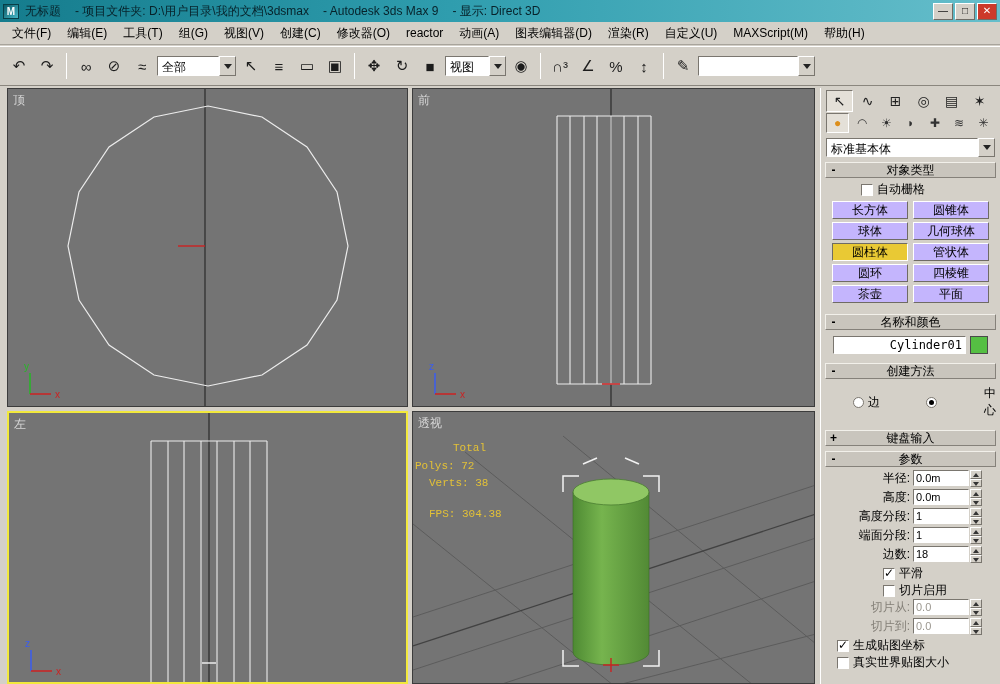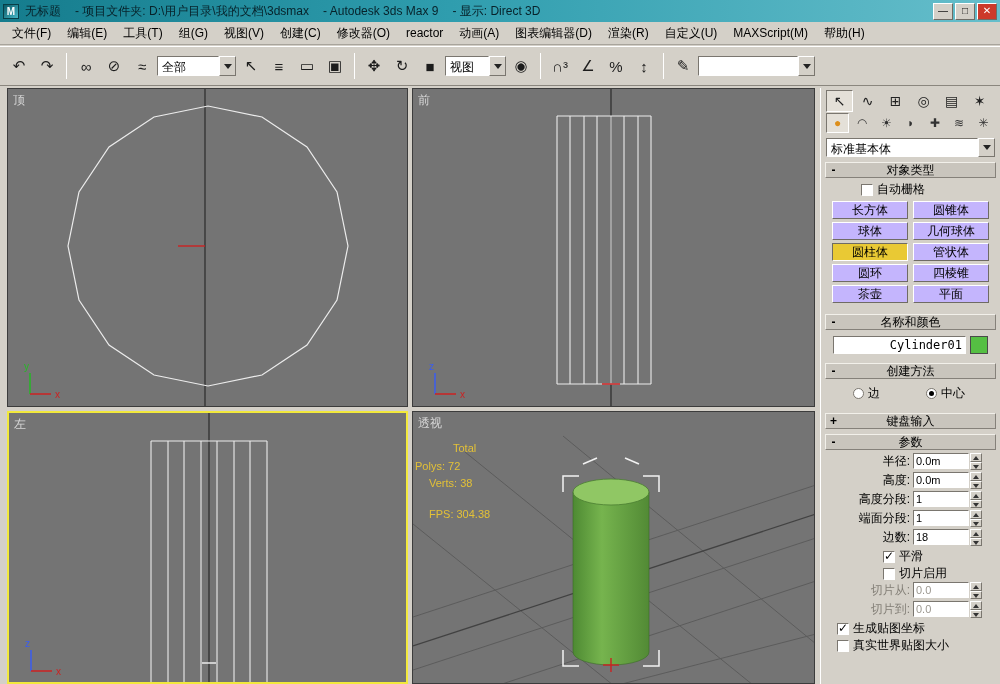--- a/index.html
+++ b/index.html
@@ -44,21 +44,21 @@
   
   .viewports { position:absolute; left:7px; top:88px; width:808px; height:596px; }
   .viewport { position:absolute; background:#747474; border:1px solid #3c3c3c; overflow:hidden; }
   .viewport.active { border:2px solid #f2e93c; }
   .vp-top   { left:0;   top:0;   width:401px; height:319px; }
   .vp-front { left:405px; top:0; width:403px; height:319px; }
   .vp-left  { left:0;   top:323px; width:401px; height:273px; }
   .vp-persp { left:405px; top:323px; width:403px; height:273px; }
   .vp-label { position:absolute; left:5px; top:3px; color:#d6d6d6; font-size:12px; z-index:5; }
   .viewport svg { position:absolute; left:0; top:0; }
-  .stat { position:absolute; color:#e3c137; font-family:Liberation Sans, sans-serif;
+  .stat { position:absolute; color:#e3c137; font-family:Liberation Mono, monospace;
     font-size:11px; z-index:5; white-space:nowrap; }
 
   
   .cpanel { position:absolute; left:820px; top:88px; width:180px; height:596px;
     background:#d4d0c8; border-left:1px solid #fff; padding:1px 3px; }
   .cp-tabs { display:flex; height:24px; gap:1px; padding:1px 2px; }
   .cp-tab { width:27px; height:22px; display:flex; align-items:center; justify-content:center;
     font-size:14px; color:#222; }
   .cp-tab.active { background:#e4e0d8; border:1px solid; border-color:#7a766f #fff #fff #7a766f; }
   .cp-subtabs { display:flex; height:21px; gap:1px; padding:0 2px; }
@@ -96,21 +96,21 @@
   .obj-btn.active { background:#e9c934; border-color:#6f6b64 #fff #fff #6f6b64; }
 
   .name-row { display:flex; align-items:center; padding:3px 6px 2px;text-align:right; }
   .name-input { flex:1; height:18px; background:#fff; border:1px solid;
     border-color:#7a766f #fff #fff #7a766f; font-family:"DejaVu Sans Mono","Liberation Mono",monospace;
     font-size:12px; padding:1px 3px; white-space:nowrap; overflow:hidden; }
   .color-swatch { width:18px; height:18px; margin-left:4px; border:1px solid #4a4a4a; }
 
   .cm-row { display:flex; align-items:center; padding:3px 8px 4px 26px; }
   .radio-group { display:flex; align-items:center; }
-  .cm-row .radio-group + .radio-group { margin-left:46px; }
+  .cm-row .radio-group + .radio-group { margin-left:46px;gap:43px; }
 
   .prow { display:flex; align-items:flex-start; justify-content:flex-end; height:19px;
     padding-right:12px; font-size:12px; }
   .plabel { margin-right:3px; white-space:nowrap; }
   .pfield { width:56px; height:16px; background:#fff; border:1px solid;
     border-color:#7a766f #fff #fff #7a766f; font-size:11px; padding:0 2px;
     display:flex; align-items:center; }
   .prow.disabled .plabel { color:#837f77; }
   .prow.disabled .pfield { color:#9b978f; }
   .spinner { display:inline-flex; flex-direction:column; width:12px; height:17px; margin-left:1px; }

